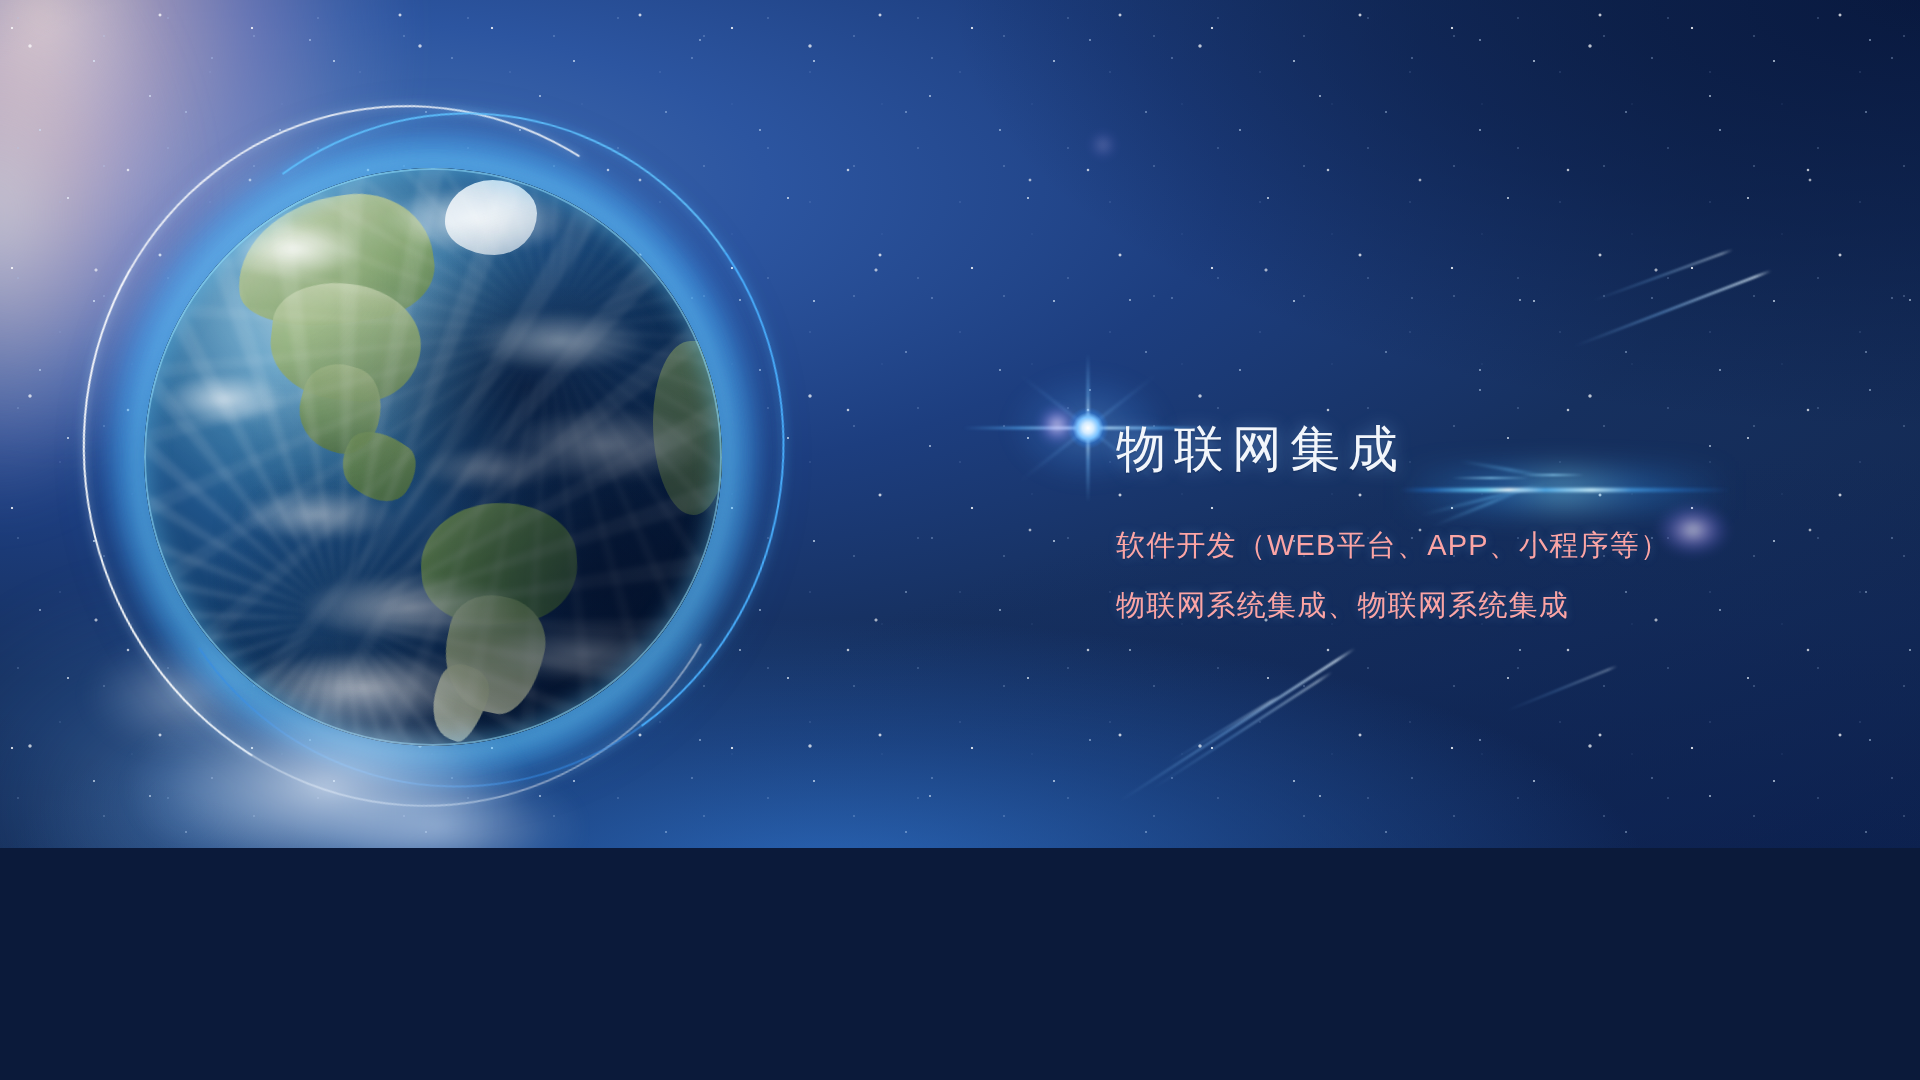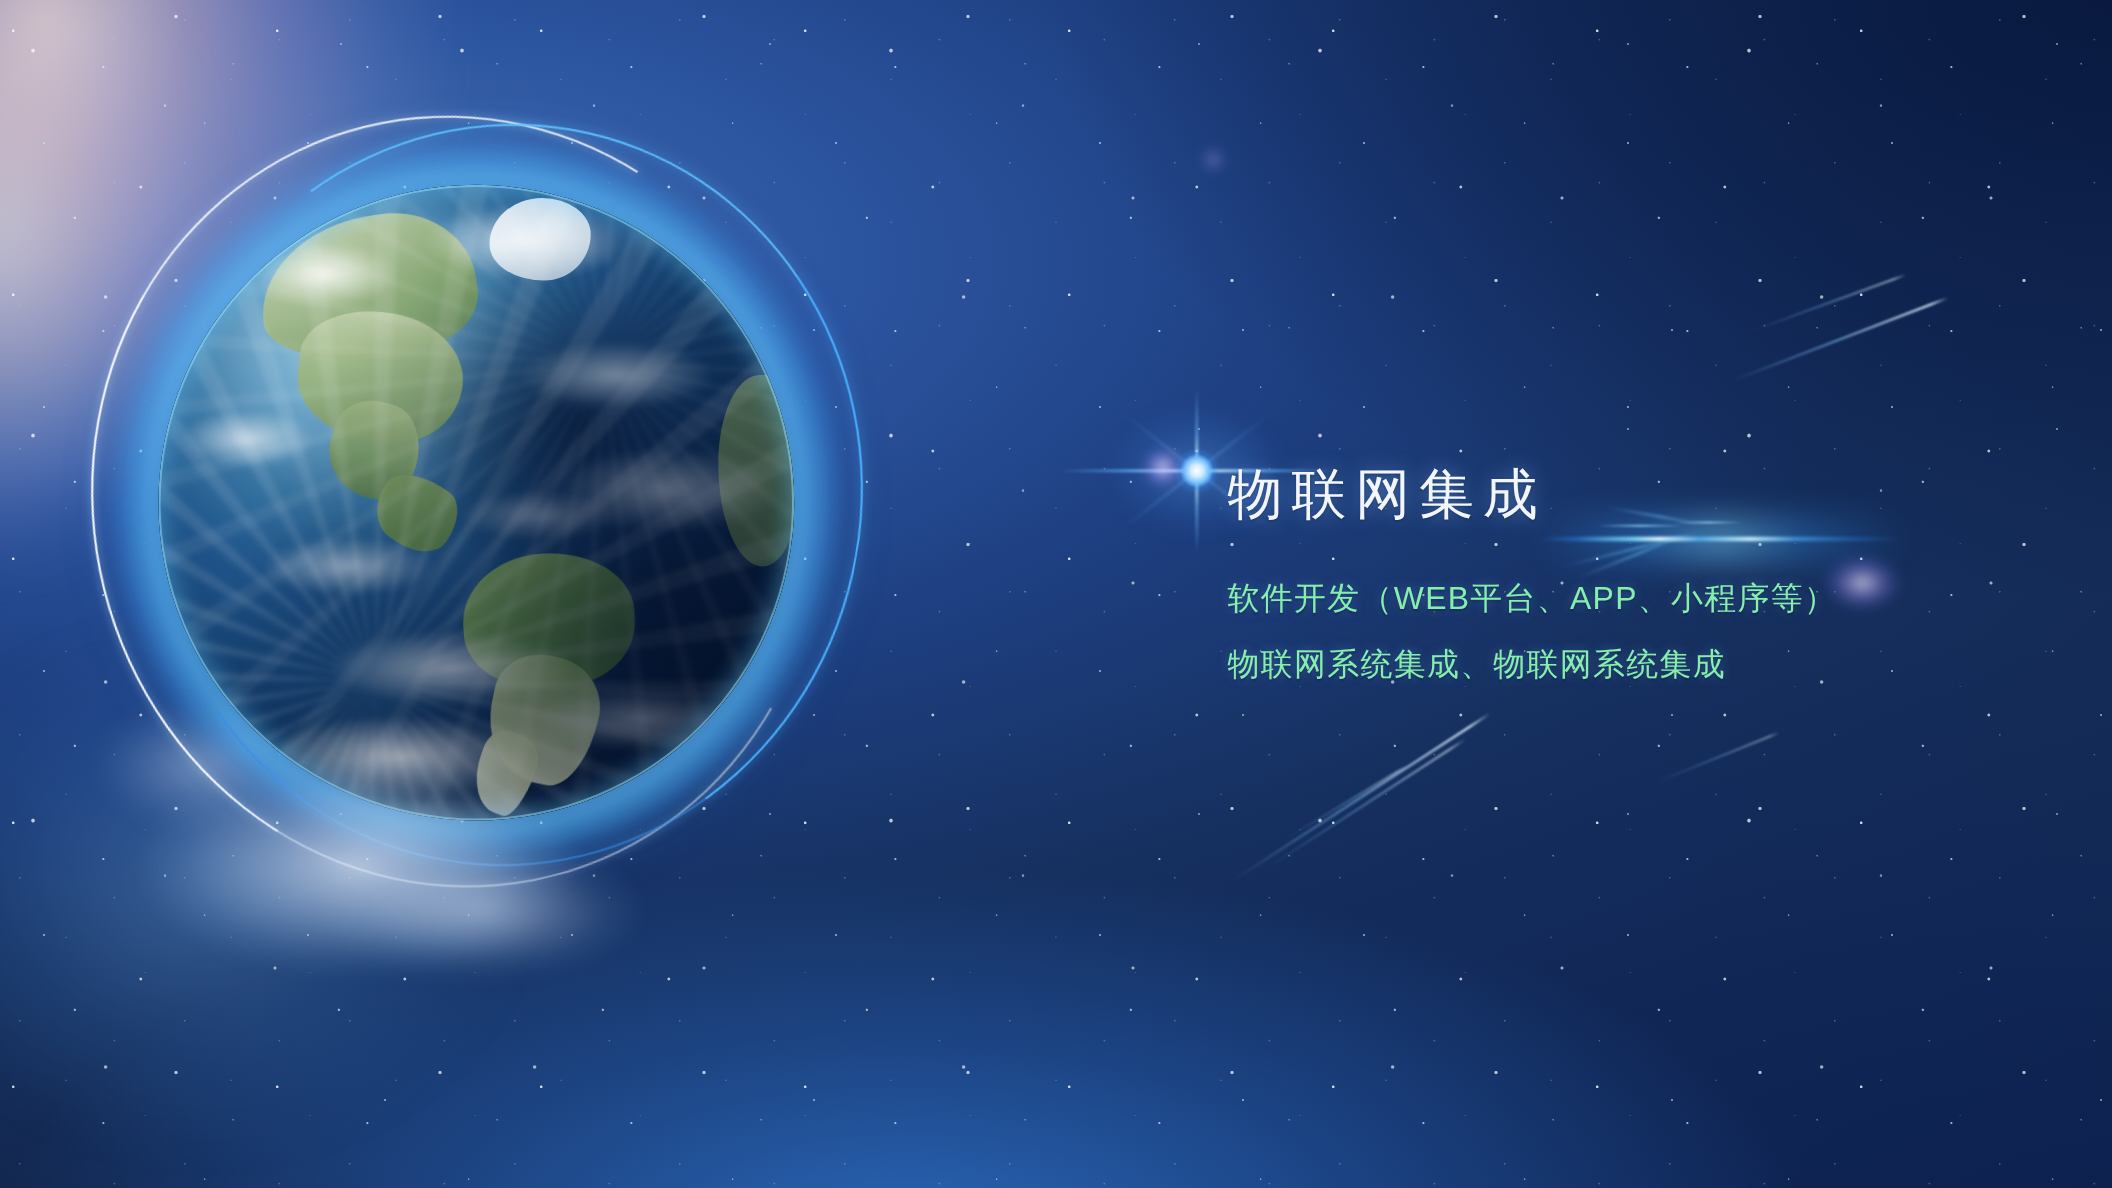--- a/index.html
+++ b/index.html
@@ -3,21 +3,21 @@
 <meta charset="utf-8">
 <style>
   html, body {
     margin: 0;
     padding: 0;
     background: #0b1a3a;
   }
   #stage {
     position: relative;
     width: 1920px;
-    height: 1080px;
+    height: 848px;
     overflow: hidden;
     font-family: "Liberation Sans", "DejaVu Sans", sans-serif;
     background: #122a5e;
   }
 
   
   .bg-base {
     position: absolute;
     inset: 0;
     background:
@@ -384,21 +384,21 @@
     letter-spacing: 8px;
     color: #f2f6fb;
     font-weight: 400;
     white-space: nowrap;
     text-shadow: 0 0 18px rgba(140,200,255,0.45), 0 1px 2px rgba(0,20,60,0.5);
   }
   .subline {
     font-size: 29px;
     line-height: 1.0;
     letter-spacing: 1.2px;
-    color: #86efac;
+    color: #fca5a5;
     font-weight: 300;
     white-space: nowrap;
     text-shadow: 0 0 10px rgba(120,180,250,0.35), 0 1px 2px rgba(0,20,60,0.45);
   }
   .sub1 { margin-top: 57px; }
   .sub2 { margin-top: 31px; }
 
   .vignette {
     position: absolute;
     inset: 0;

